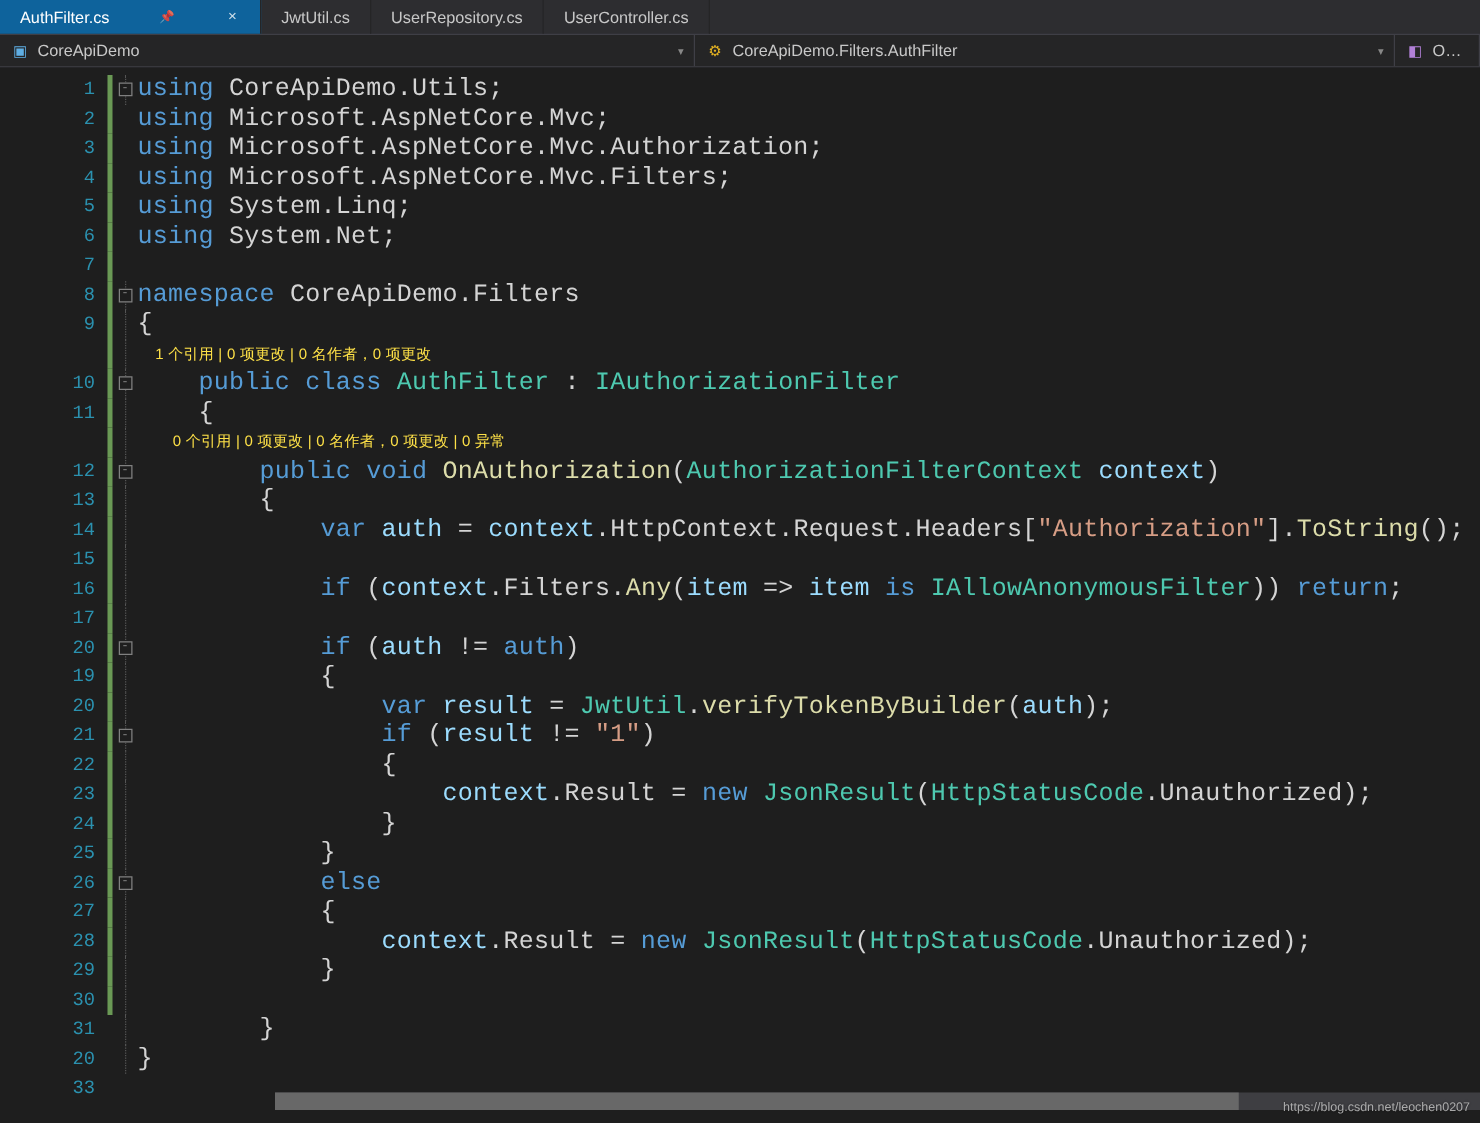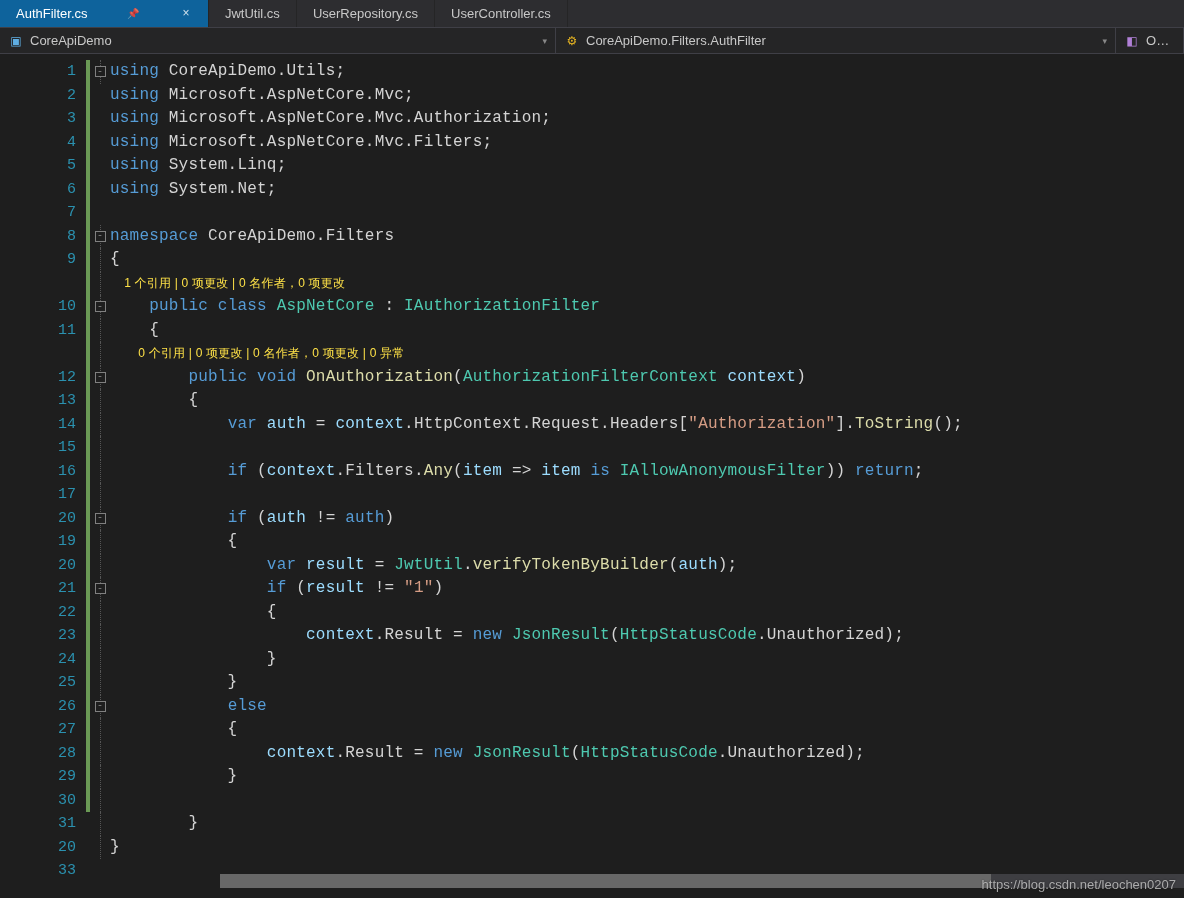--- a/index.html
+++ b/index.html
@@ -168,21 +168,21 @@
   .code {
     flex: 1;
     padding-top: 6px;
     overflow: hidden;
     position: relative;
   }
   .code .cl {
     height: 23.5px;
     line-height: 23.5px;
     white-space: pre;
-    font-size: 16px;
+    font-size: 20px;
     letter-spacing: 0.2px;
   }
   .cl.codelens {
     color: #fde047;
     font-size: 12px;
     font-family: "Microsoft YaHei","Segoe UI",sans-serif;
   }
 
   
   .k  { color: #569cd6; }          
@@ -210,21 +210,21 @@
     width: 80%;
     background: #686868;
   }
 
   .watermark {
     position: absolute;
     right: 8px;
     bottom: 6px;
     color: #bfbfbf;
     font-family: "Segoe UI", Tahoma, sans-serif;
-    font-size: 13px;
+    font-size: 10px;
     opacity: 0.85;
     text-shadow: 0 0 2px rgba(0,0,0,.6);
     pointer-events: none;
   }
 </style>
 </head>
 <body>
 
 <div class="tabs">
   <div class="tab active">
@@ -390,21 +390,21 @@
     <div class="cl"><span class="k">using </span><span class="ns">CoreApiDemo.Utils;</span></div>
       <div class="cl"><span class="k">using </span><span class="ns">Microsoft.AspNetCore.Mvc;</span></div>
       <div class="cl"><span class="k">using </span><span class="ns">Microsoft.AspNetCore.Mvc.Authorization;</span></div>
       <div class="cl"><span class="k">using </span><span class="ns">Microsoft.AspNetCore.Mvc.Filters;</span></div>
       <div class="cl"><span class="k">using </span><span class="ns">System.Linq;</span></div>
       <div class="cl"><span class="k">using </span><span class="ns">System.Net;</span></div>
       <div class="cl"></div>
       <div class="cl"><span class="k">namespace </span><span class="ns">CoreApiDemo.Filters</span></div>
       <div class="cl"><span class="p">{</span></div>
       <div class="cl codelens">    1 个引用 | 0 项更改 | 0 名作者，0 项更改</div>
-      <div class="cl"><span class="p">    </span><span class="k">public class </span><span class="t">AspNetCore</span><span class="p"> : </span><span class="t">IAuthorizationFilter</span></div>
+      <div class="cl"><span class="p">    </span><span class="k">public class </span><span class="t">AuthFilter</span><span class="p"> : </span><span class="t">IAuthorizationFilter</span></div>
       <div class="cl"><span class="p">    {</span></div>
       <div class="cl codelens">        0 个引用 | 0 项更改 | 0 名作者，0 项更改 | 0 异常</div>
       <div class="cl"><span class="p">        </span><span class="k">public </span><span class="k">void </span><span class="m">OnAuthorization</span><span class="p">(</span><span class="t">AuthorizationFilterContext</span><span class="p"> </span><span class="v">context</span><span class="p">)</span></div>
       <div class="cl"><span class="p">        {</span></div>
       <div class="cl"><span class="p">            </span><span class="k">var </span><span class="v">auth</span><span class="p"> = </span><span class="v">context</span><span class="p">.HttpContext.Request.Headers[</span><span class="s">"Authorization"</span><span class="p">].</span><span class="m">ToString</span><span class="p">();</span></div>
       <div class="cl"></div>
       <div class="cl"><span class="p">            </span><span class="k">if</span><span class="p"> (</span><span class="v">context</span><span class="p">.Filters.</span><span class="m">Any</span><span class="p">(</span><span class="v">item</span><span class="p"> =&gt; </span><span class="v">item</span><span class="p"> </span><span class="k">is</span><span class="p"> </span><span class="t">IAllowAnonymousFilter</span><span class="p">)) </span><span class="k">return</span><span class="p">;</span></div>
       <div class="cl"></div>
       <div class="cl"><span class="p">            </span><span class="k">if</span><span class="p"> (</span><span class="v">auth</span><span class="p"> != </span><span class="k">auth</span><span class="p">)</span></div>
       <div class="cl"><span class="p">            {</span></div>

